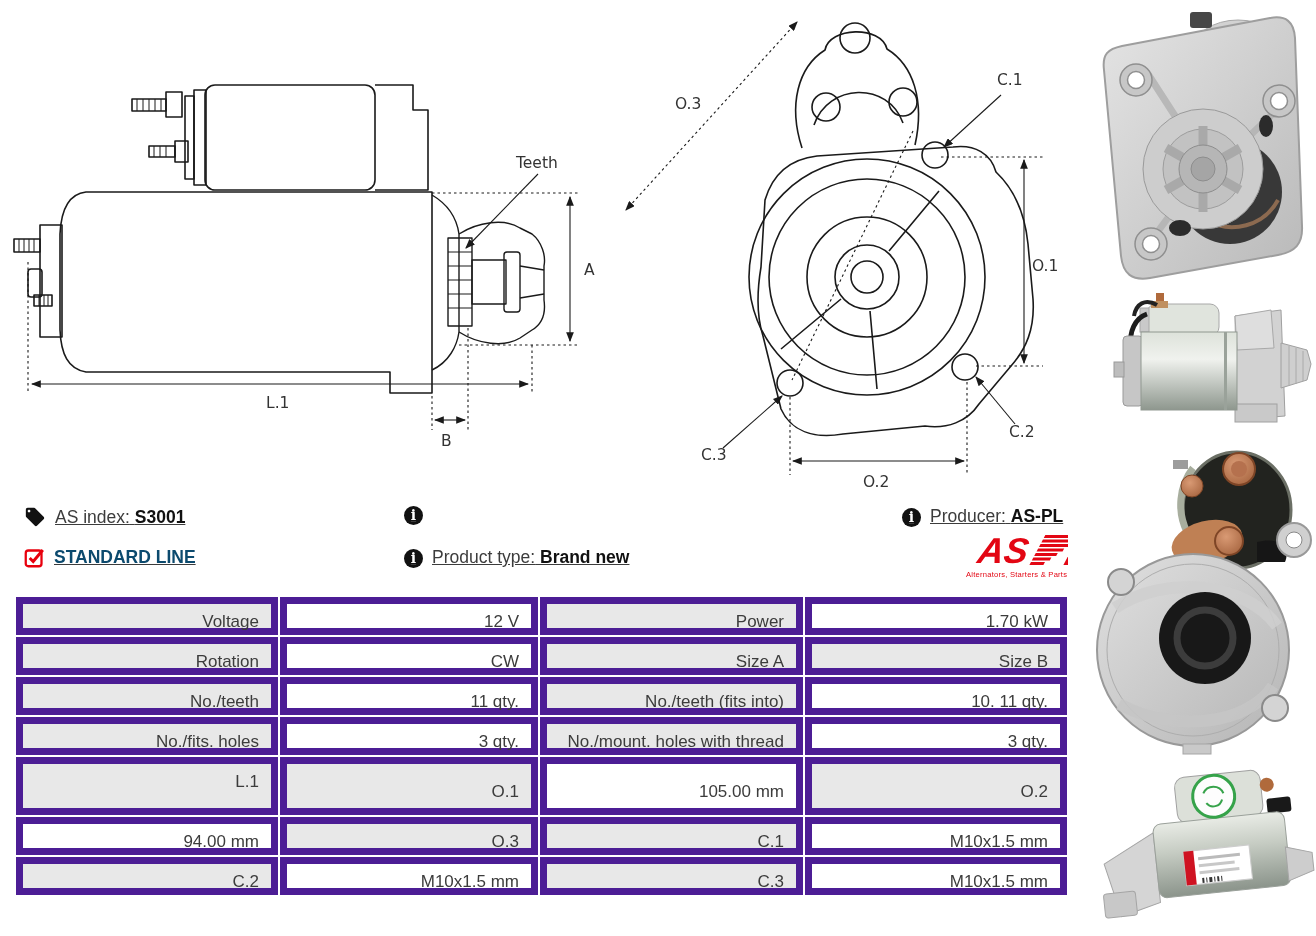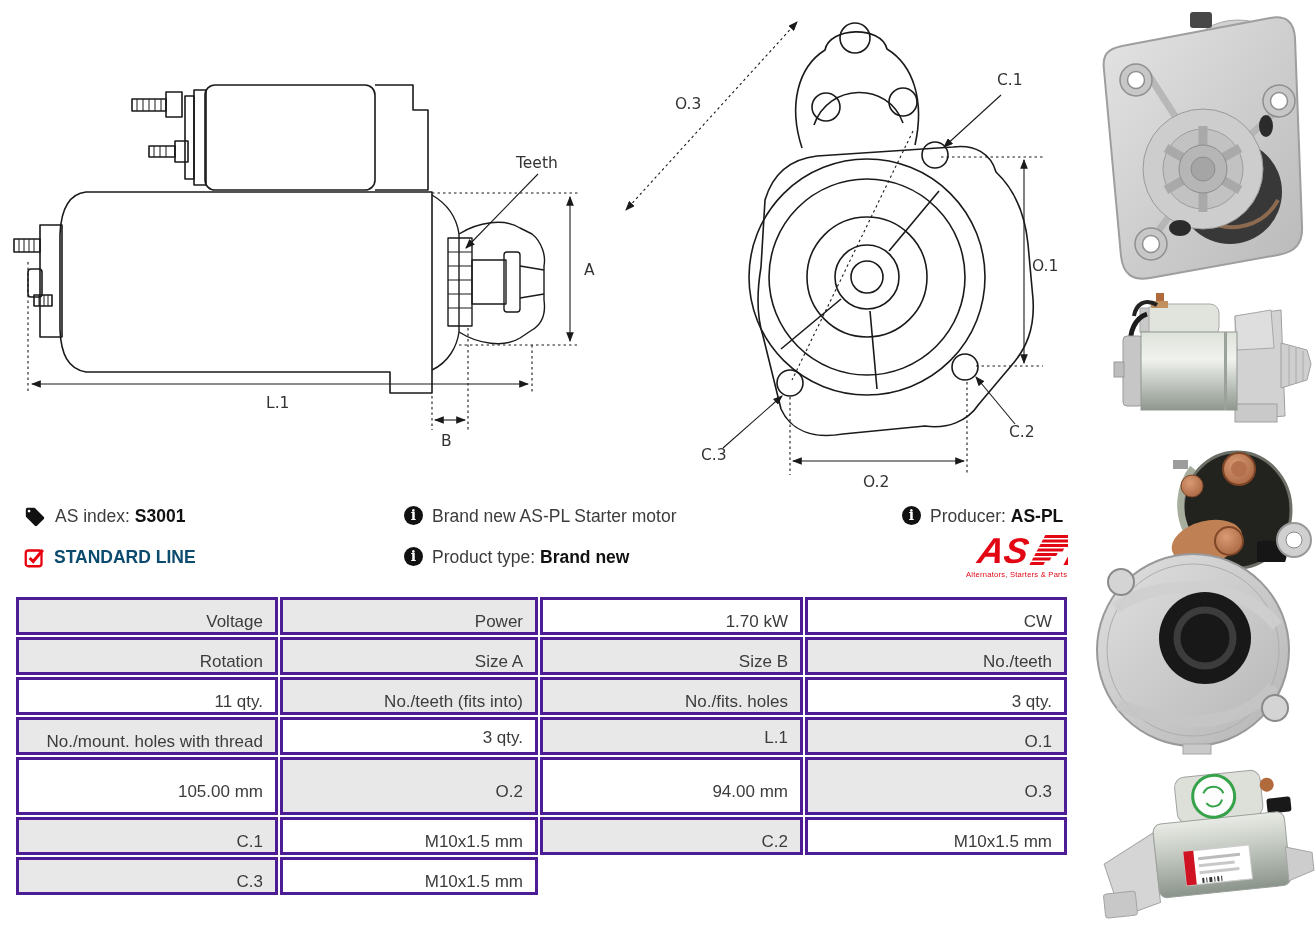--- a/index.html
+++ b/index.html
@@ -1,36 +1,36 @@
 <!DOCTYPE html>
 <html><head>
 <meta charset="utf-8">
 <style>
   html,body{margin:0;padding:0;background:#fff;}
   body{width:1316px;height:936px;position:relative;overflow:hidden;
        font-family:"Liberation Sans",sans-serif;color:#3c3c3c;}
 
   
-  .info-item{position:absolute;display:flex;align-items:flex-start;gap:9px;font-size:17.5px;white-space:nowrap;}
+  .info-item{position:absolute;display:flex;align-items:flex-end;gap:9px;font-size:17.5px;white-space:nowrap;text-decoration:underline;}
   .info-item .txt b{color:#111;}
   .info-ico{width:19px;height:19px;border-radius:50%;background:#111;color:#fff;
             font-family:"DejaVu Serif",serif;font-weight:bold;font-size:14px;line-height:19px;
             text-align:center;flex:0 0 19px;}
   .std-line{color:#0c4a6e;font-weight:bold;}
 
   
   .logo{position:absolute;left:966px;top:530px;width:102px;}
 
   
   .spec{position:absolute;left:16px;top:597px;display:grid;
         grid-template-columns:262px 258px 263px 262px;
         grid-template-rows:38px 38px 38px 38px 58px 38px 38px 38px;
         gap:2px;}
   .cell{display:flex;align-items:center;justify-content:flex-end;
-        padding:12px 12px 0 8px;border:3px solid #4c1d95;box-sizing:border-box;
+        padding:12px 12px 0 8px;border:7px solid #4c1d95;box-sizing:border-box;
         font-size:17px;color:#3c3c3c;text-align:center;line-height:1.25;}
   .cell.lab{background:#e8e8e8;}
   .cell.val{background:#ffffff;}
   .cell.top{align-items:flex-start;padding-top:7px;}
 
   
   .draw text{fill:#333;stroke:none;font-family:"DejaVu Sans",sans-serif;font-size:15.5px;}
   .draw{position:absolute;}
   .photo{position:absolute;}
 </style>
@@ -274,21 +274,20 @@
 <div class="info-item" style="left:24px;top:547px;">
   <svg width="21" height="21" viewBox="0 0 24 24">
     <rect x="2" y="4" width="18" height="18" rx="3" fill="none" stroke="#e8000d" stroke-width="2.6"></rect>
     <path d="M6.5,12.5 L10.5,16.5 L21.5,3.5" fill="none" stroke="#e8000d" stroke-width="3.4"></path>
   </svg>
   <span class="std-line">STANDARD LINE</span>
 </div>
 
 <div class="info-item" style="left:404px;top:506px;">
   <span class="info-ico">i</span>
-  <span class="txt">Brand new AS-PL Starter motor</span>
 </div>
 
 <div class="info-item" style="left:404px;top:547px;">
   <span class="info-ico">i</span>
   <span class="txt"><span>Product type:</span>
   <b>Brand new</b></span>
 </div>
 
 <div class="info-item" style="left:902px;top:506px;">
   <span class="info-ico">i</span>
@@ -311,32 +310,34 @@
       <rect x="58" y="32" width="14" height="3"></rect>
       <rect x="92" y="5" width="6" height="30"></rect>
     </g>
     <text x="0" y="47" font-family="Liberation Sans,sans-serif" font-size="7.6" fill="#e30613" textLength="101">Alternators, Starters &amp; Parts</text>
   </svg>
 </div>
 
 <div class="spec">
 
   <div class="cell lab">Voltage</div>
+  <div class="cell val">12 V</div>
   <div class="cell lab">Power</div>
   <div class="cell val">1.70 kW</div>
 
+  <div class="cell lab">Rotation</div>
   <div class="cell val">CW</div>
-  <div class="cell lab">Rotation</div>
   <div class="cell lab">Size A</div>
 
   <div class="cell lab">Size B</div>
   <div class="cell lab">No./teeth</div>
   <div class="cell val">11 qty.</div>
 
   <div class="cell lab">No./teeth (fits into)</div>
+  <div class="cell val">10. 11 qty.</div>
   <div class="cell lab">No./fits. holes</div>
   <div class="cell val">3 qty.</div>
 
   <div class="cell lab">No./mount. holes with thread</div>
   <div class="cell val top">3 qty.</div>
   <div class="cell lab top">L.1</div>
 
   <div class="cell lab">O.1</div>
   <div class="cell val">105.00 mm</div>
   <div class="cell lab">O.2</div>

